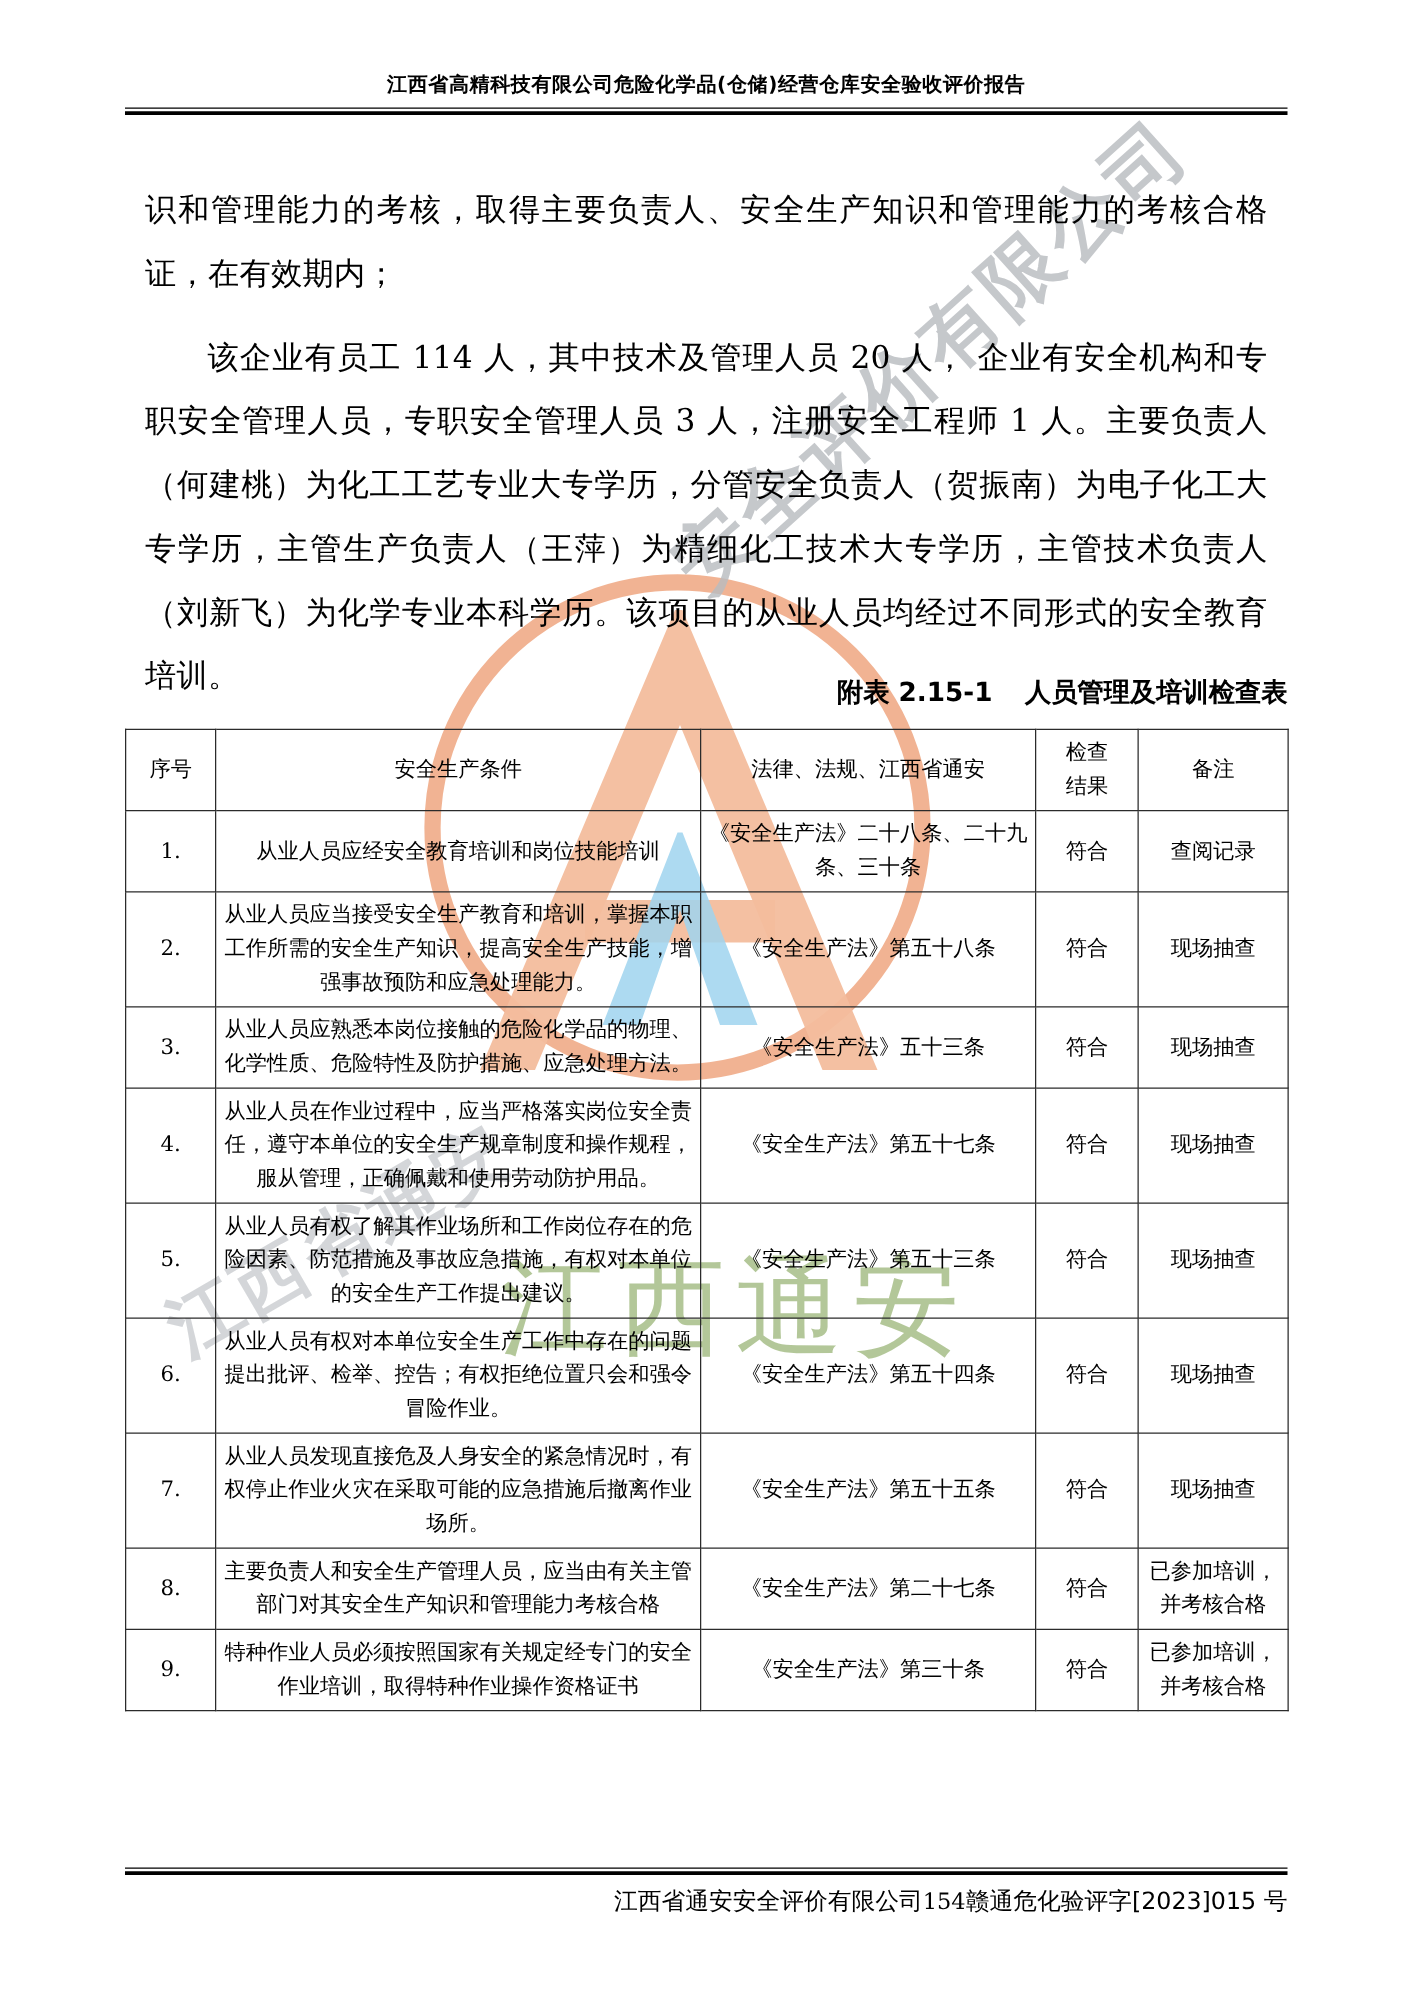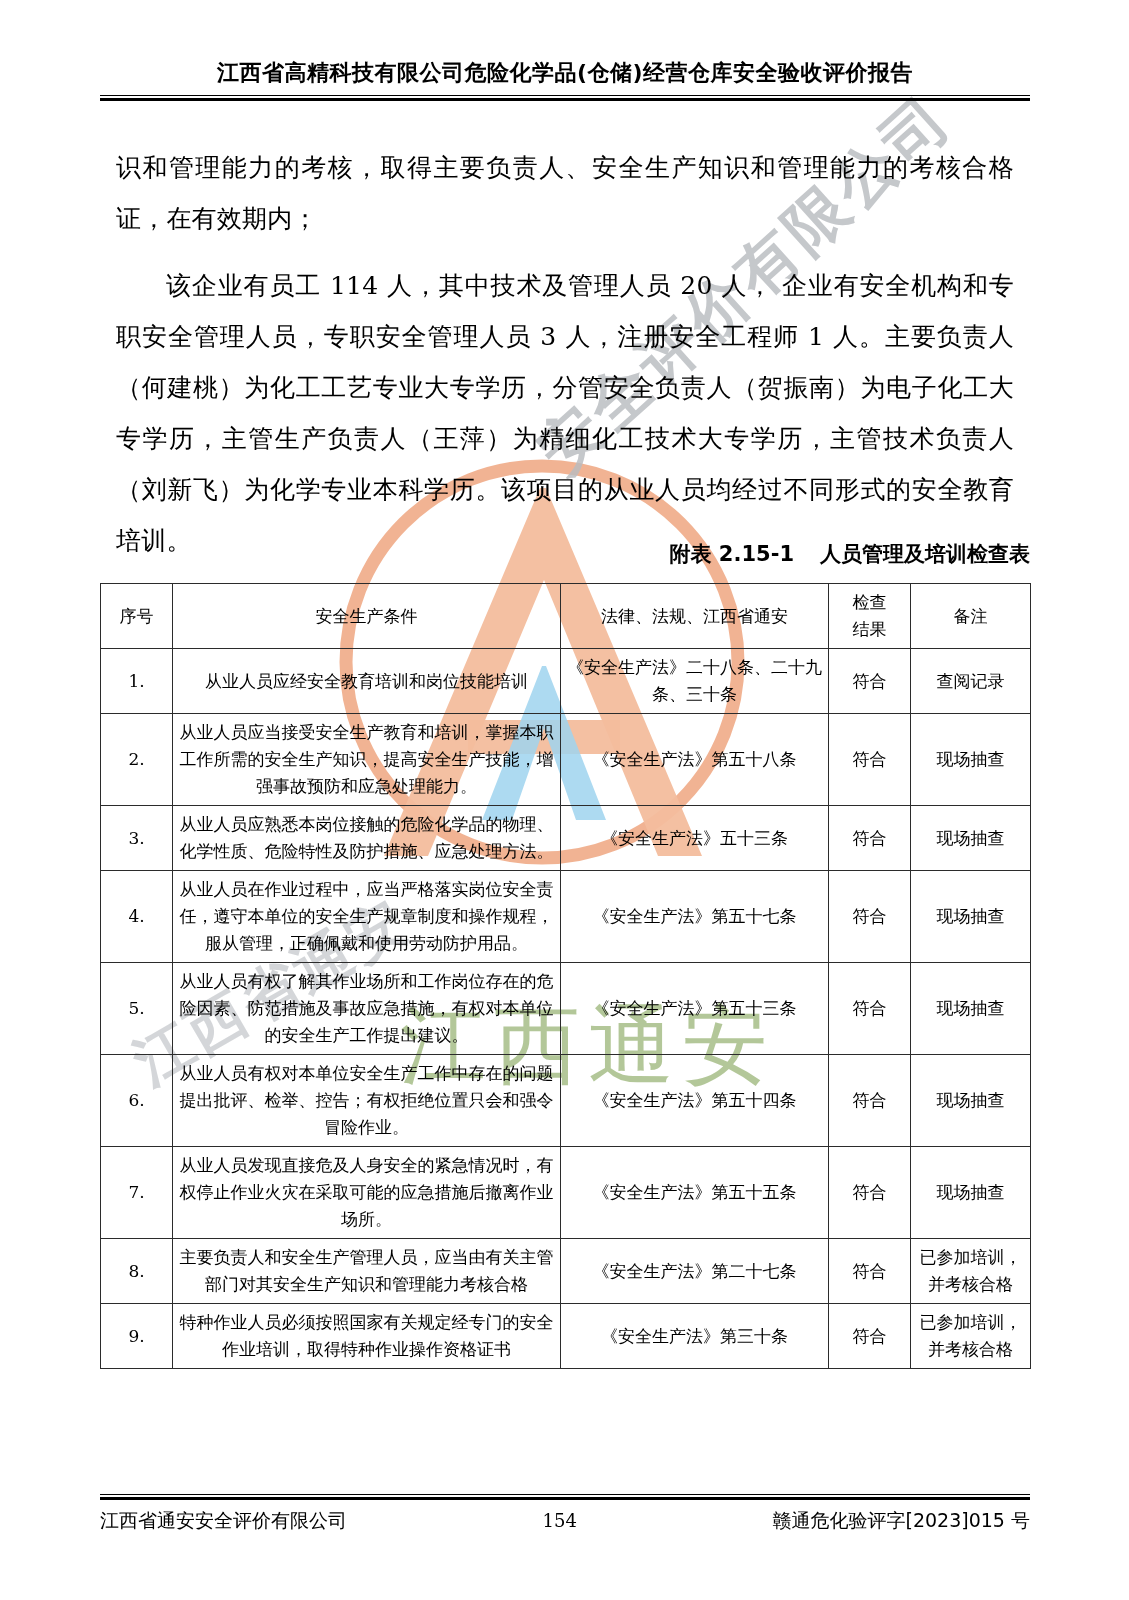--- a/index.html
+++ b/index.html
@@ -88,21 +88,21 @@
   .pg-header {
     position: absolute;
     left: 100px;
     top: 58px;
     width: 930px;
   }
   .pg-header-title {
     text-align: center;
     font-family: "DejaVu Sans", sans-serif;
     font-weight: bold;
-    font-size: 22px;
+    font-size: 16px;
     letter-spacing: 0.5px;
     color: #000;
     padding-bottom: 7px;
   }
   .pg-header-rule {
     border-bottom: 3px solid #000;
     border-top: 1px solid #000;
     height: 2px;
   }
 
@@ -188,21 +188,21 @@
   }
   .pg-footer-rule {
     border-top: 1px solid #000;
     border-bottom: 3px solid #000;
     height: 2px;
     margin-bottom: 8px;
   }
   .pg-footer-row {
     display: flex;
     align-items: baseline;
-    justify-content: space-between;
+    justify-content: flex-end;
     font-family: "DejaVu Sans", sans-serif;
     font-size: 19px;
   }
   .pg-footer-center {
     font-family: "DejaVu Serif", serif;
     font-size: 18px;
   }
   .pg-footer-left, .pg-footer-right { white-space: nowrap; }
 </style>
 </head>

